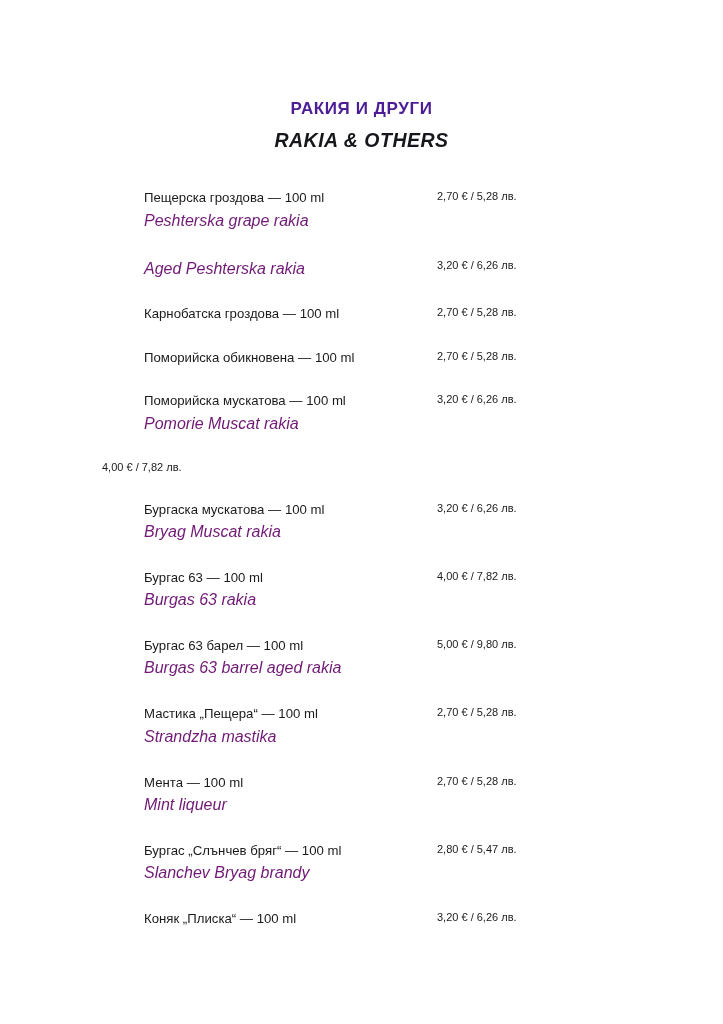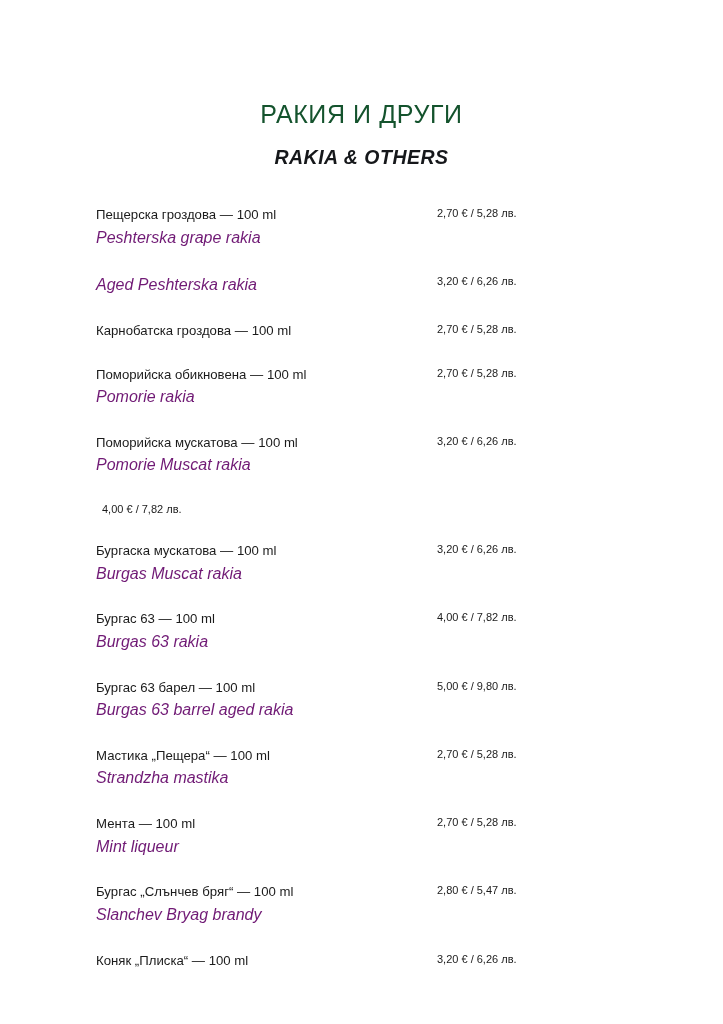--- a/index.html
+++ b/index.html
@@ -19,47 +19,48 @@
     width: 723px;
     height: 1024px;
     box-sizing: border-box;
     padding: 0 96px;
   }
   .header {
     text-align: center;
     margin-top: 98px;
   }
   .title-bg {
-    font-size: 25px;
-    font-weight: normal;
+    font-size: 17px;
+    font-weight: bold;
     letter-spacing: 0.6px;
-    color: #14532d;
+    color: #4c1d95;
     line-height: 1.35;
   }
   .title-en {
     font-size: 19.5px;
     font-weight: bold;
     font-style: italic;
     letter-spacing: 0.5px;
     color: #15171a;
     line-height: 1.35;
-    margin-top: 12px;
+    margin-top: 6px;
   }
   .items {
     margin-top: 35px;
   }
   .item {
     display: flex;
     align-items: flex-start;
     justify-content: space-between;
     margin-bottom: 23px;
   }
   .item-names {
     flex: 0 1 auto;
     max-width: 330px;
+    margin-left: 48px;
   }
   .name-bg {
     font-size: 13.2px;
     line-height: 1.55;
     color: #1b1b1b;
     white-space: nowrap;
   }
   .name-en {
     font-size: 16px;
     font-style: italic;
@@ -104,38 +105,37 @@
       </div>
       <div class="item">
         <div class="item-names">
           <div class="name-bg">Карнобатска гроздова — 100 ml</div>
         </div>
         <div class="item-price">2,70 € / 5,28 лв.</div>
       </div>
       <div class="item">
         <div class="item-names">
           <div class="name-bg">Поморийска обикновена — 100 ml</div>
-          <div class="name-en">Pomorie rakia</div>
         </div>
         <div class="item-price">2,70 € / 5,28 лв.</div>
       </div>
       <div class="item">
         <div class="item-names">
           <div class="name-bg">Поморийска мускатова — 100 ml</div>
           <div class="name-en">Pomorie Muscat rakia</div>
         </div>
         <div class="item-price">3,20 € / 6,26 лв.</div>
       </div>
       <div class="item">
         <div class="item-price">4,00 € / 7,82 лв.</div>
       </div>
       <div class="item">
         <div class="item-names">
           <div class="name-bg">Бургаска мускатова — 100 ml</div>
-          <div class="name-en">Burgas Muscat rakia</div>
+          <div class="name-en">Bryag Muscat rakia</div>
         </div>
         <div class="item-price">3,20 € / 6,26 лв.</div>
       </div>
       <div class="item">
         <div class="item-names">
           <div class="name-bg">Бургас 63 — 100 ml</div>
           <div class="name-en">Burgas 63 rakia</div>
         </div>
         <div class="item-price">4,00 € / 7,82 лв.</div>
       </div>

